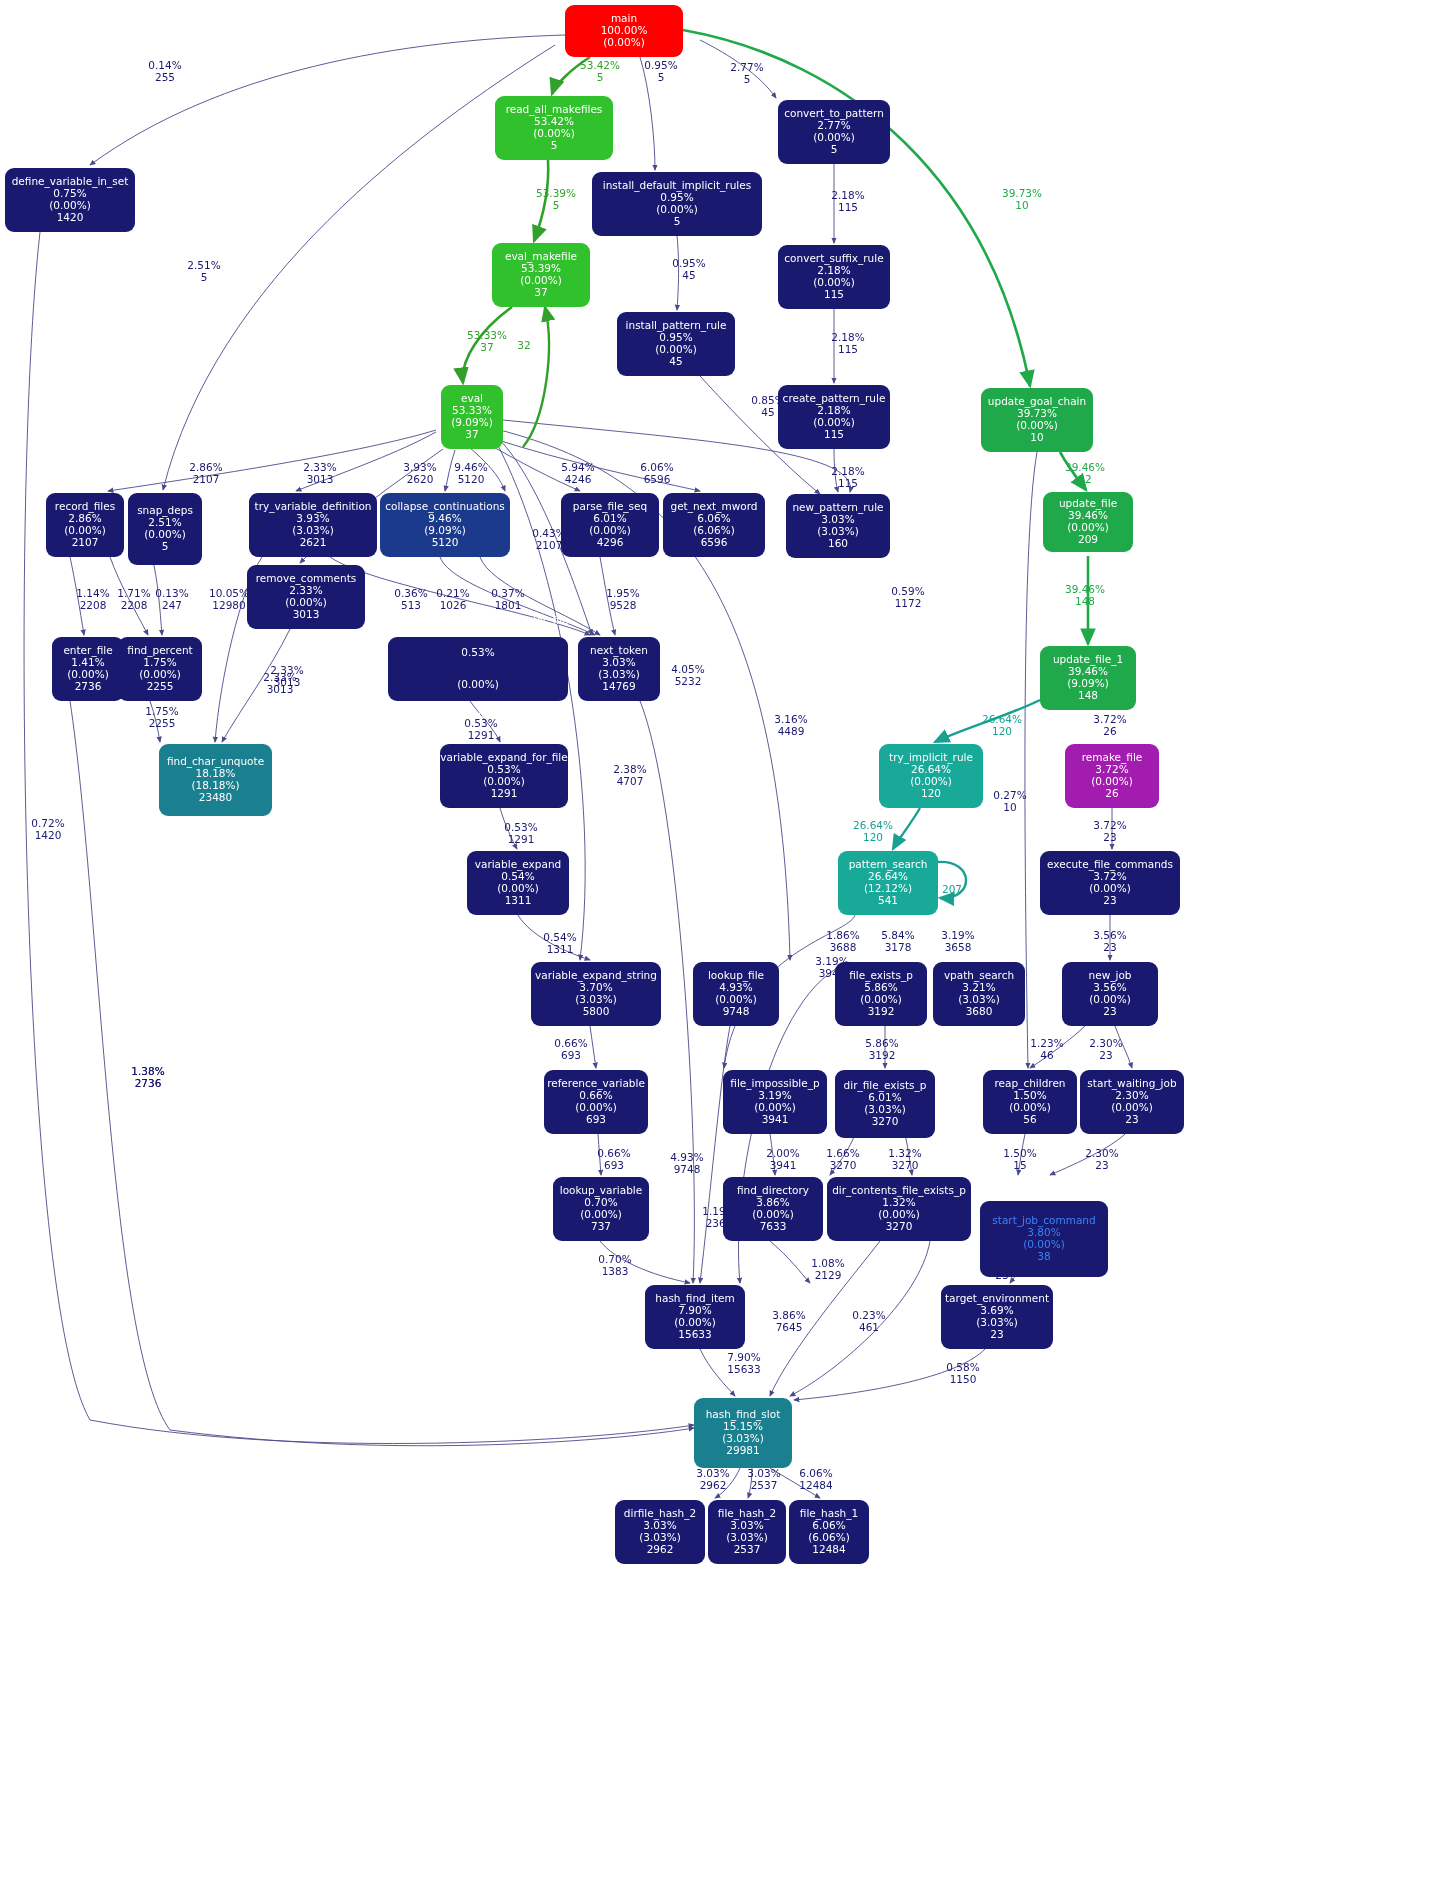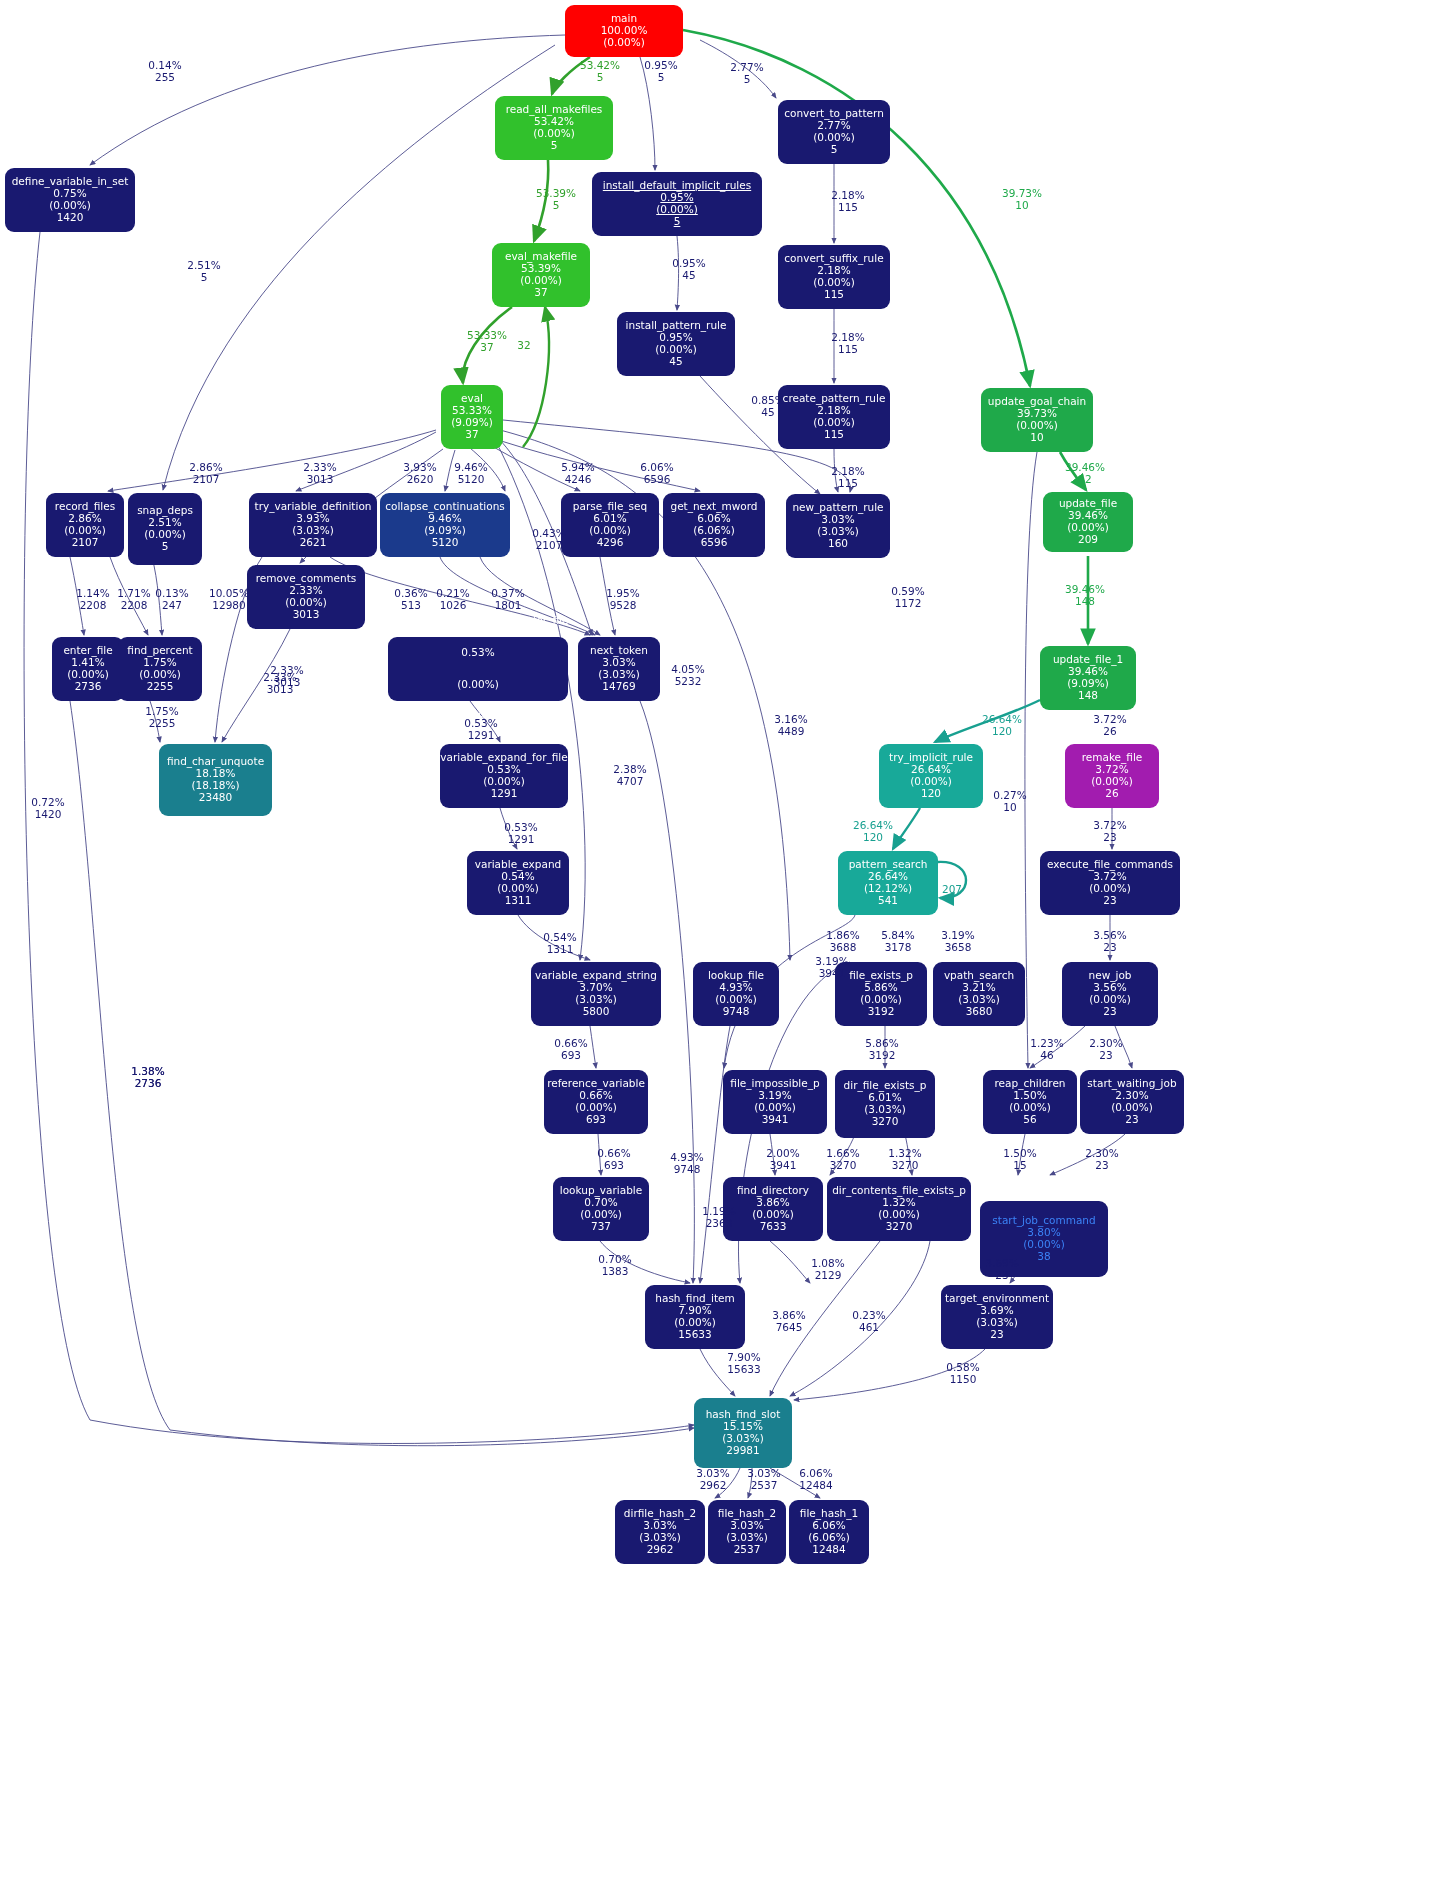--- a/index.html
+++ b/index.html
@@ -125,21 +125,21 @@
         <div class="nm">main</div>
         <div class="v">100.00%</div>
         <div class="v">(0.00%)</div>
       </div>
       <div class="node" style="left: 495px; top: 96px; width: 118px; height: 64px; background: rgb(49, 193, 44); color: rgb(255, 255, 255);">
         <div class="nm">read_all_makefiles</div>
         <div class="v">53.42%</div>
         <div class="v">(0.00%)</div>
         <div class="v">5</div>
       </div>
-      <div class="node" style="left: 592px; top: 172px; width: 170px; height: 64px; background: rgb(25, 25, 112); color: rgb(255, 255, 255); text-decoration: underline;">
+      <div class="node" style="left: 592px; top: 172px; width: 170px; height: 64px; background: rgb(25, 25, 112); color: rgb(255, 255, 255);">
         <div class="nm">install_default_implicit_rules</div>
         <div class="v">0.95%</div>
         <div class="v">(0.00%)</div>
         <div class="v">5</div>
       </div>
       <div class="node" style="left: 778px; top: 100px; width: 112px; height: 64px; background: rgb(25, 25, 112); color: rgb(255, 255, 255);">
         <div class="nm">convert_to_pattern</div>
         <div class="v">2.77%</div>
         <div class="v">(0.00%)</div>
         <div class="v">5</div>
@@ -709,21 +709,21 @@
         <div>7645</div>
       </div>
       <div class="elbl" style="left: 869px; top: 1310px; color: rgb(25, 25, 112);">
         <div>0.23%</div>
         <div>461</div>
       </div>
       <div class="elbl" style="left: 963px; top: 1362px; color: rgb(25, 25, 112);">
         <div>0.58%</div>
         <div>1150</div>
       </div>
-      <div class="elbl" style="left: 48px; top: 797px; color: rgb(25, 25, 112);">
+      <div class="elbl" style="left: 48px; top: 818px; color: rgb(25, 25, 112);">
         <div>0.72%</div>
         <div>1420</div>
       </div>
       <div class="elbl" style="left: 148px; top: 1066px; color: rgb(25, 25, 112);">
         <div>1.38%</div>
         <div>2736</div>
       </div>
       <div class="elbl" style="left: 148px; top: 1066px; color: rgb(25, 25, 112);">
         <div>1.38%</div>
         <div>2736</div>

